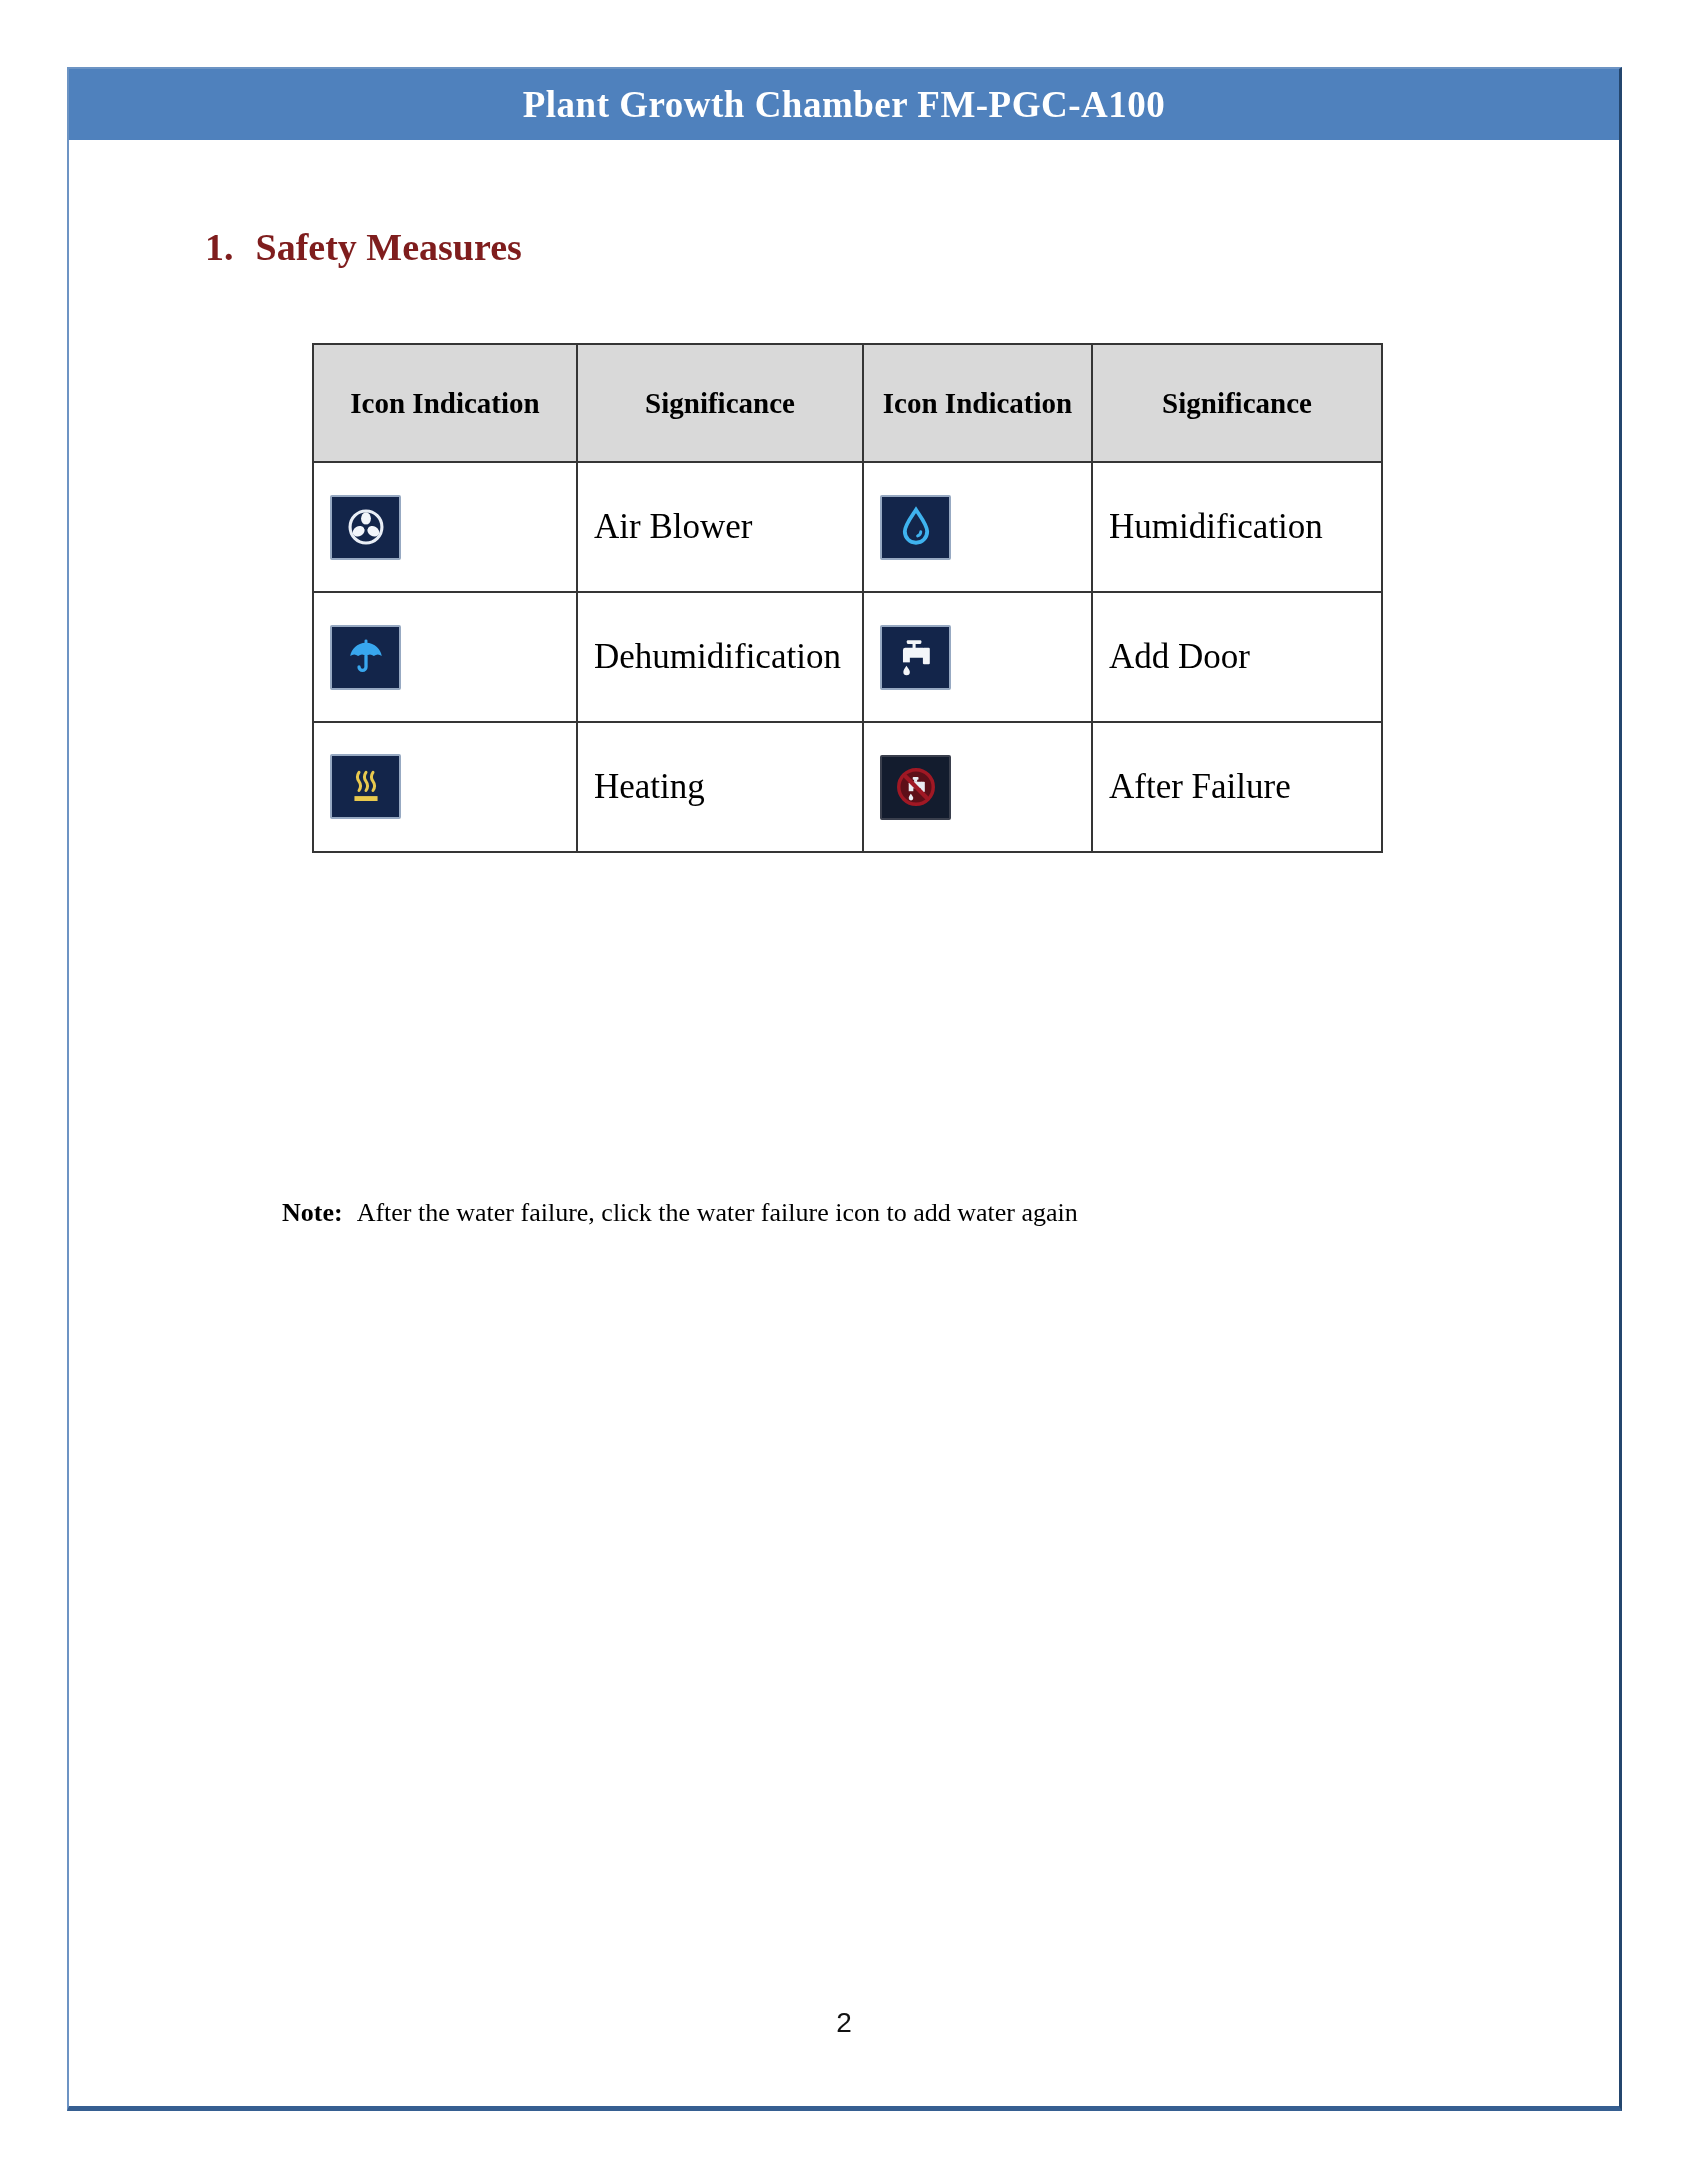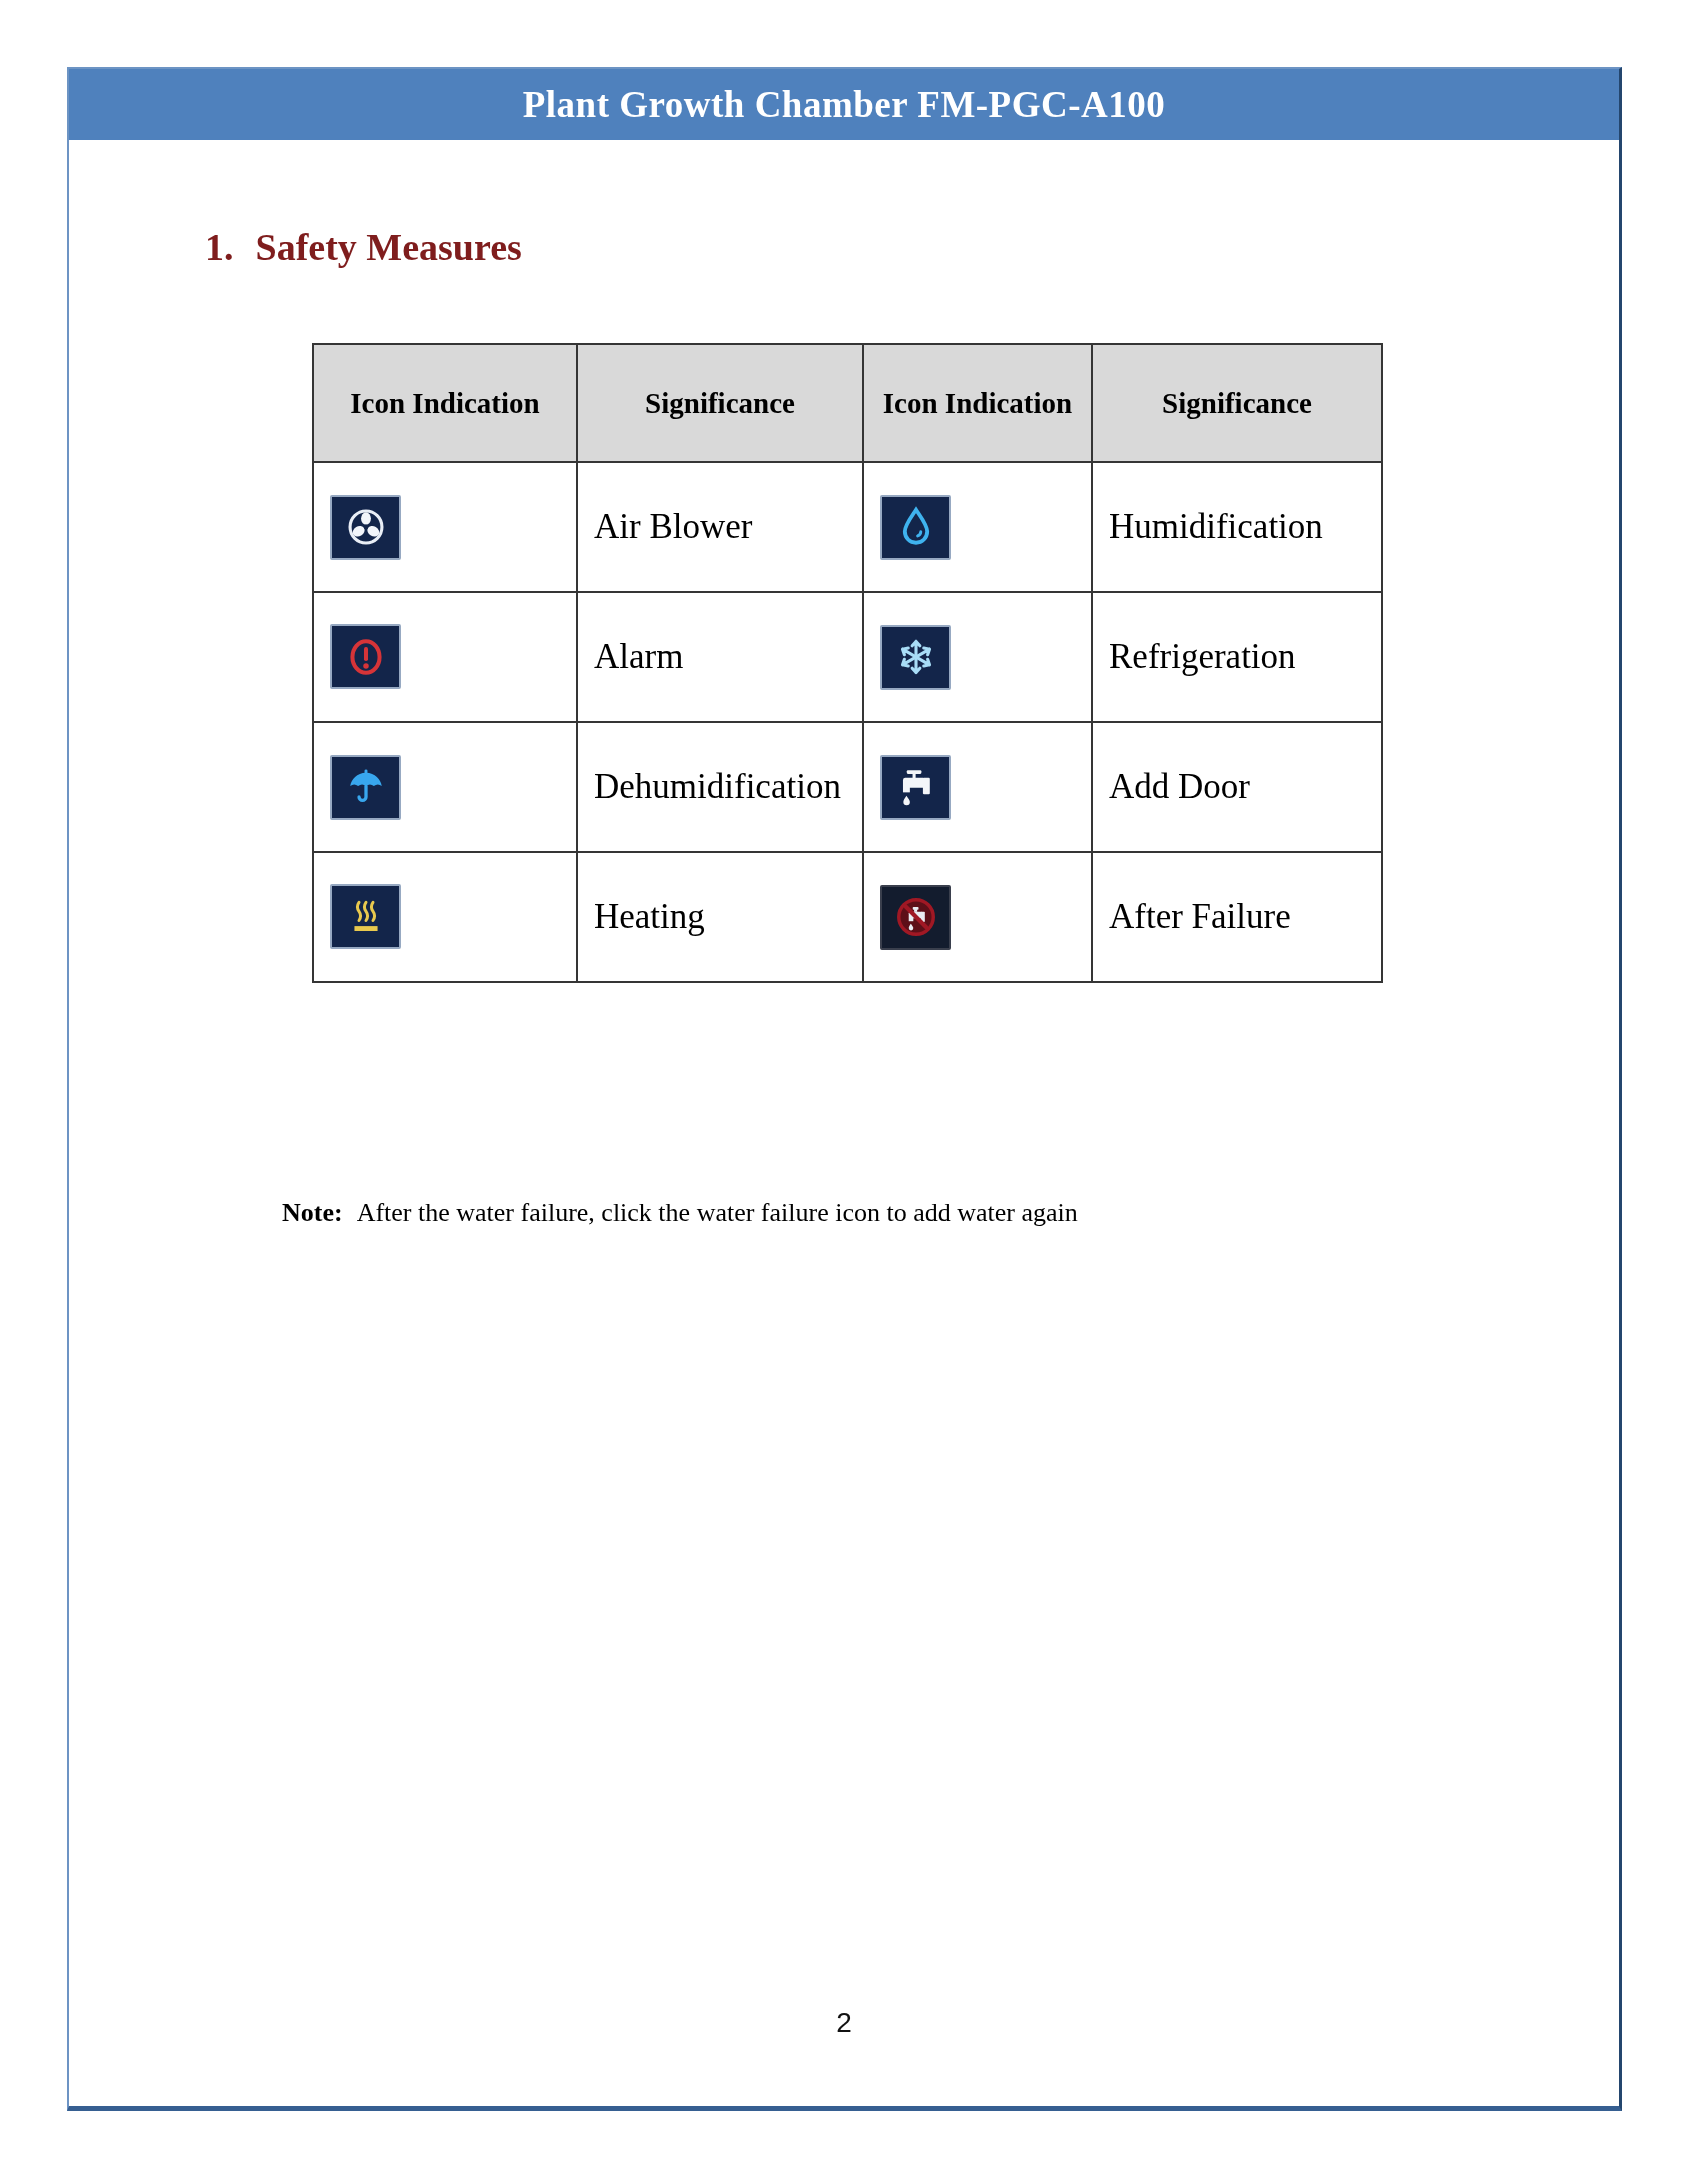--- a/index.html
+++ b/index.html
@@ -73,44 +73,20 @@
           <span class="icon-tile">
             <svg width="44" height="46" viewBox="0 0 24 24">
               <path d="M12 2.6 C9.7 6.2 5.9 10.8 5.9 14.5 a6.1 6.1 0 0 0 12.2 0 C18.1 10.8 14.3 6.2 12 2.6 Z" fill="none" stroke="#3fb3ef" stroke-width="2.1"></path>
               <path d="M14.6 14.6 a2.6 2.6 0 0 1 -1.7 2.3" fill="none" stroke="#3fb3ef" stroke-width="1.6" stroke-linecap="round"></path>
             </svg>
           </span>
         </td>
         <td>Humidification</td>
       </tr>
 
-      <tr>
-        <td>
-          <span class="icon-tile">
-            <svg width="44" height="48" viewBox="0 0 24 24">
-              <ellipse cx="12" cy="12" rx="7.4" ry="8.6" fill="none" stroke="#d63438" stroke-width="2.2"></ellipse>
-              <rect x="10.9" y="6.6" width="2.2" height="7.6" rx="1" fill="#d63438"></rect>
-              <circle cx="12" cy="16.9" r="1.5" fill="#d63438"></circle>
-            </svg>
-          </span>
-        </td>
-        <td>Alarm</td>
-        <td>
-          <span class="icon-tile">
-            <svg width="44" height="44" viewBox="0 0 24 24">
-              <g stroke="#a8ddf7" stroke-width="1.7" stroke-linecap="round" fill="none">
-                <path d="M12 3.5 V20.5 M12 3.5 L9.9 5.9 M12 3.5 L14.1 5.9 M12 20.5 L9.9 18.1 M12 20.5 L14.1 18.1"></path>
-                <path d="M12 3.5 V20.5 M12 3.5 L9.9 5.9 M12 3.5 L14.1 5.9 M12 20.5 L9.9 18.1 M12 20.5 L14.1 18.1" transform="rotate(60 12 12)"></path>
-                <path d="M12 3.5 V20.5 M12 3.5 L9.9 5.9 M12 3.5 L14.1 5.9 M12 20.5 L9.9 18.1 M12 20.5 L14.1 18.1" transform="rotate(120 12 12)"></path>
-              </g>
-            </svg>
-          </span>
-        </td>
-        <td>Refrigeration</td>
-      </tr>
 
 
       <tr>
         <td>
           <span class="icon-tile">
             <svg width="44" height="46" viewBox="0 0 24 24">
               <path d="M12 3.2 L12 4.4" stroke="#38a7ee" stroke-width="1.6" stroke-linecap="round"></path>
               <path d="M12 4.2 C7.1 4.2 3.9 7.8 3.4 11.5 c1.4-1.1 2.9-1.1 4.3 0 c1.4-1.1 2.9-1.1 4.3 0 c1.4-1.1 2.9-1.1 4.3 0 c1.4-1.1 2.9-1.1 4.3 0 C20.1 7.8 16.9 4.2 12 4.2 Z" fill="#38a7ee"></path>
               <path d="M12 11.5 V17.4 a1.9 1.9 0 0 1 -3.8 0" fill="none" stroke="#38a7ee" stroke-width="1.8" stroke-linecap="round"></path>
             </svg>

